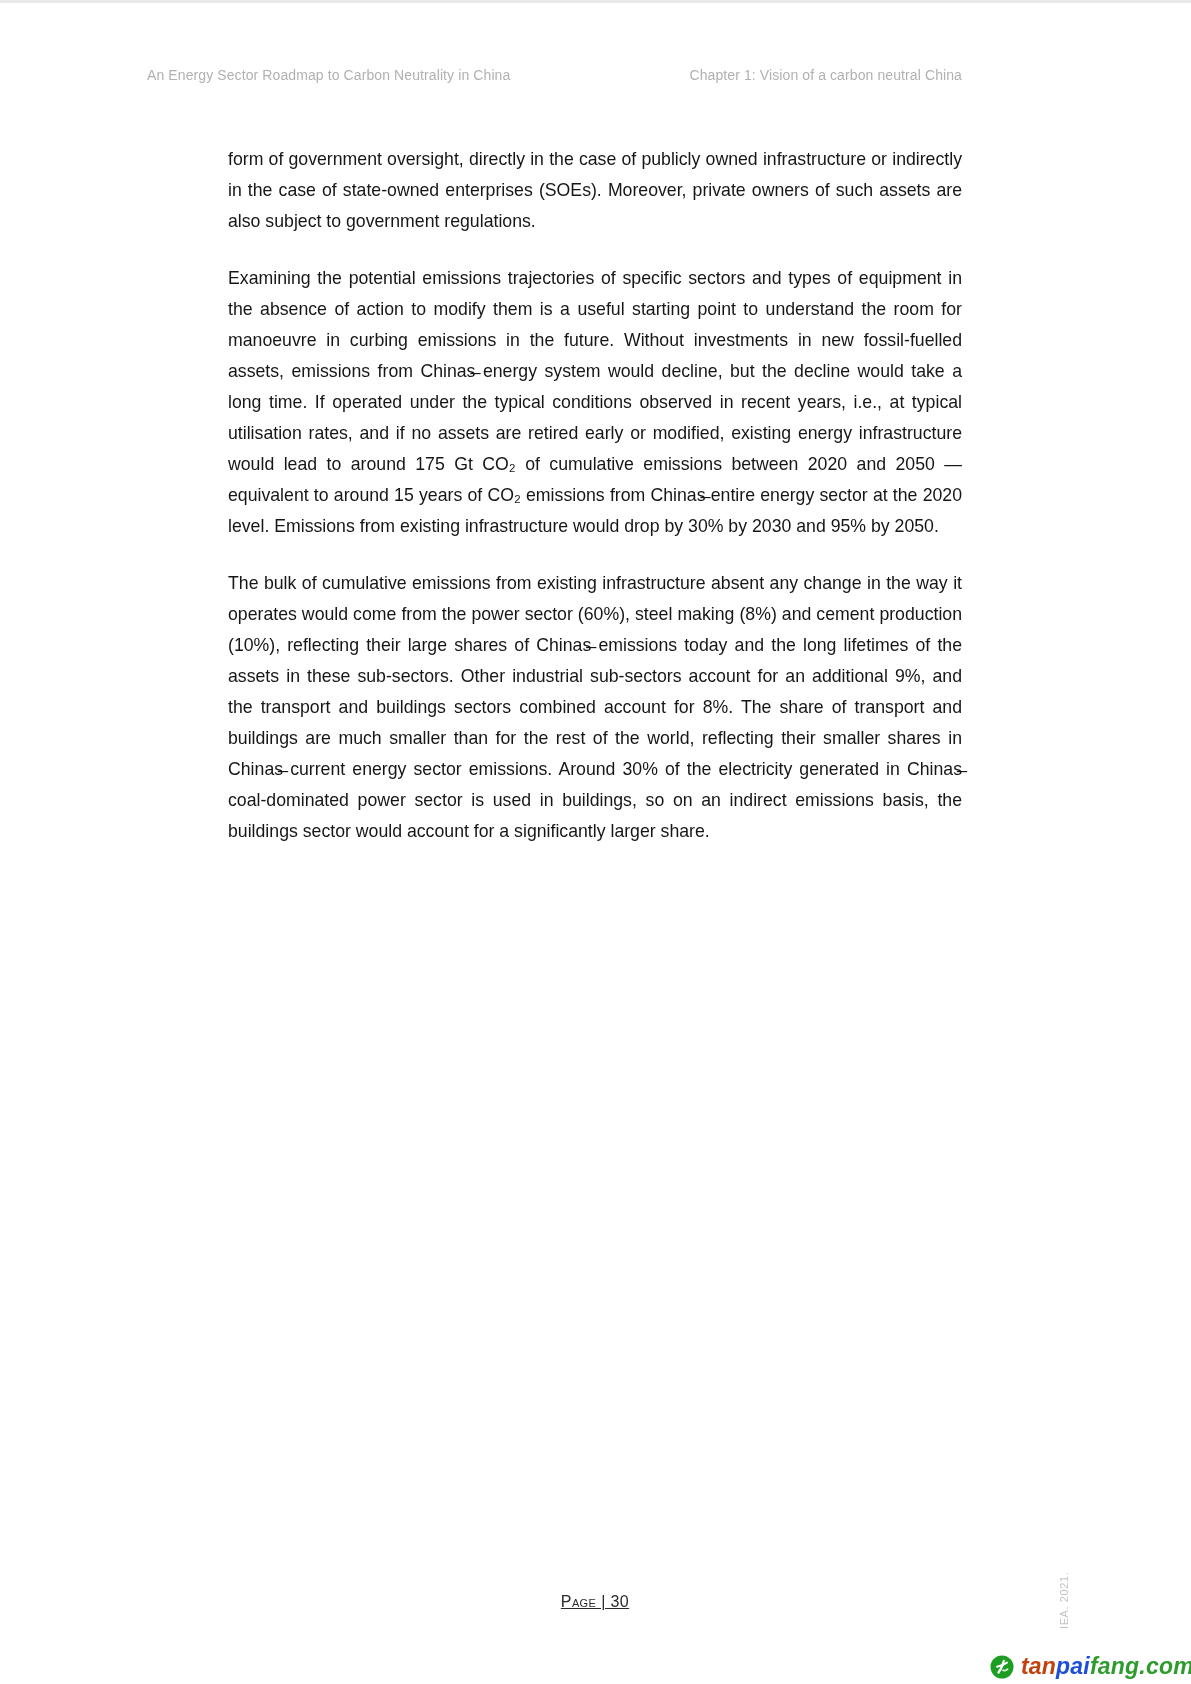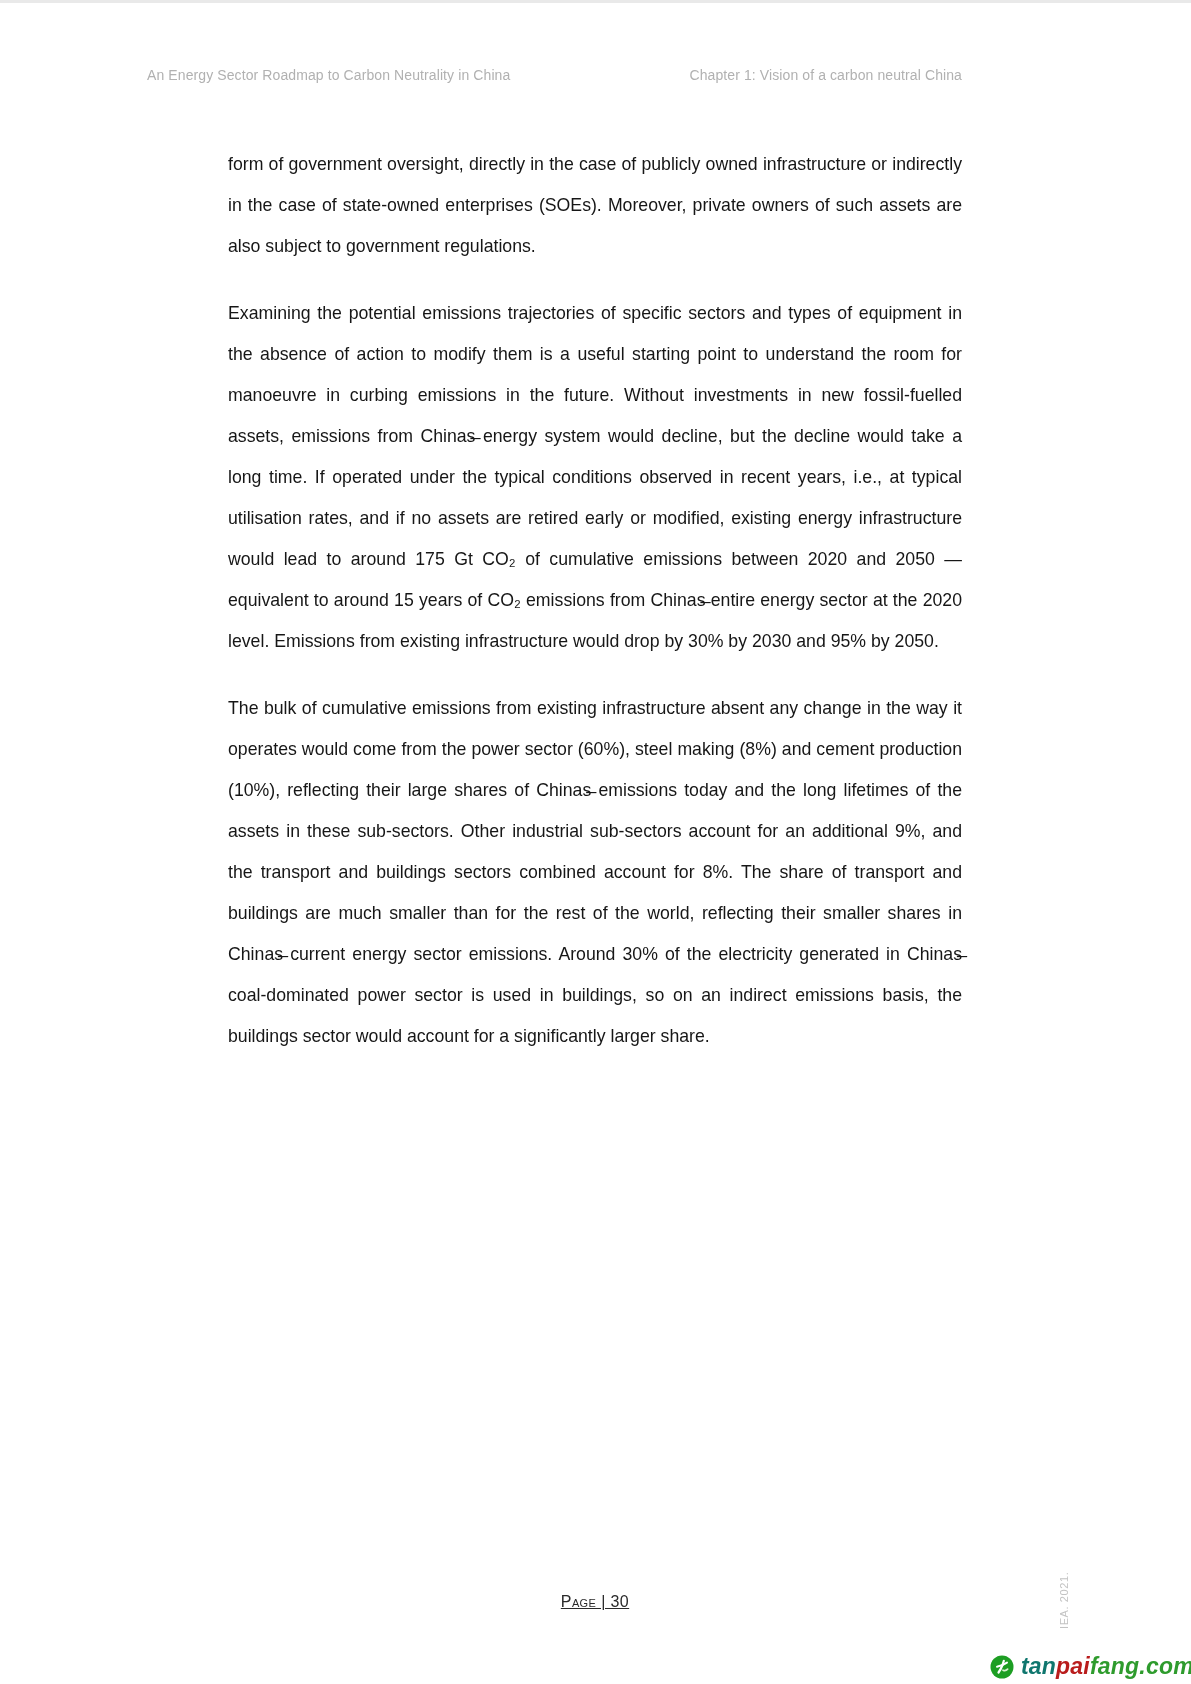--- a/index.html
+++ b/index.html
@@ -22,21 +22,21 @@
     font-size: 14px;
     color: #b1b1b1;
     letter-spacing: 0.1px;
   }
   .content {
     position: absolute;
     top: 141px;
     left: 228px;
     width: 734px;
     font-size: 17.7px;
-    line-height: 41px;
+    line-height: 31px;
     color: #161616;
     text-align: justify;
     text-align-last: left;
   }
   .content p { margin: 0 0 26px 0; }
   .page-num {
     position: absolute;
     top: 1590px;
     left: 228px;
     width: 734px;
@@ -99,17 +99,17 @@
   <div class="watermark">
     <span class="wm-icon">
       <svg width="24" height="24" viewBox="0 0 24 24">
         <circle cx="12" cy="12" r="11.5" style="fill: rgb(29, 158, 35);"></circle>
         <path d="M8.5 17.5 Q11 14 12.5 10 L13.8 5.8" stroke="#ffffff" stroke-width="2.2" fill="none" stroke-linecap="round"></path>
         <path d="M7 11.8 Q12 10.8 17 7.6" stroke="#ffffff" stroke-width="2" fill="none" stroke-linecap="round"></path>
         <path d="M13 15.2 Q15.6 16.4 17.6 14.2" stroke="#d8f0cf" stroke-width="1.8" fill="none" stroke-linecap="round"></path>
       </svg>
     </span>
     <span class="wm-text">
-      <span style="color: #0f766e;">tan</span><span style="color: #b91c1c;">pai</span><span style="color: rgb(46, 155, 45);">fang.com</span>
+      <span style="color: #c2410c;">tan</span><span style="color: #1d4ed8;">pai</span><span style="color: rgb(46, 155, 45);">fang.com</span>
     </span>
   </div>
 
 </div>
 
 </body></html>

